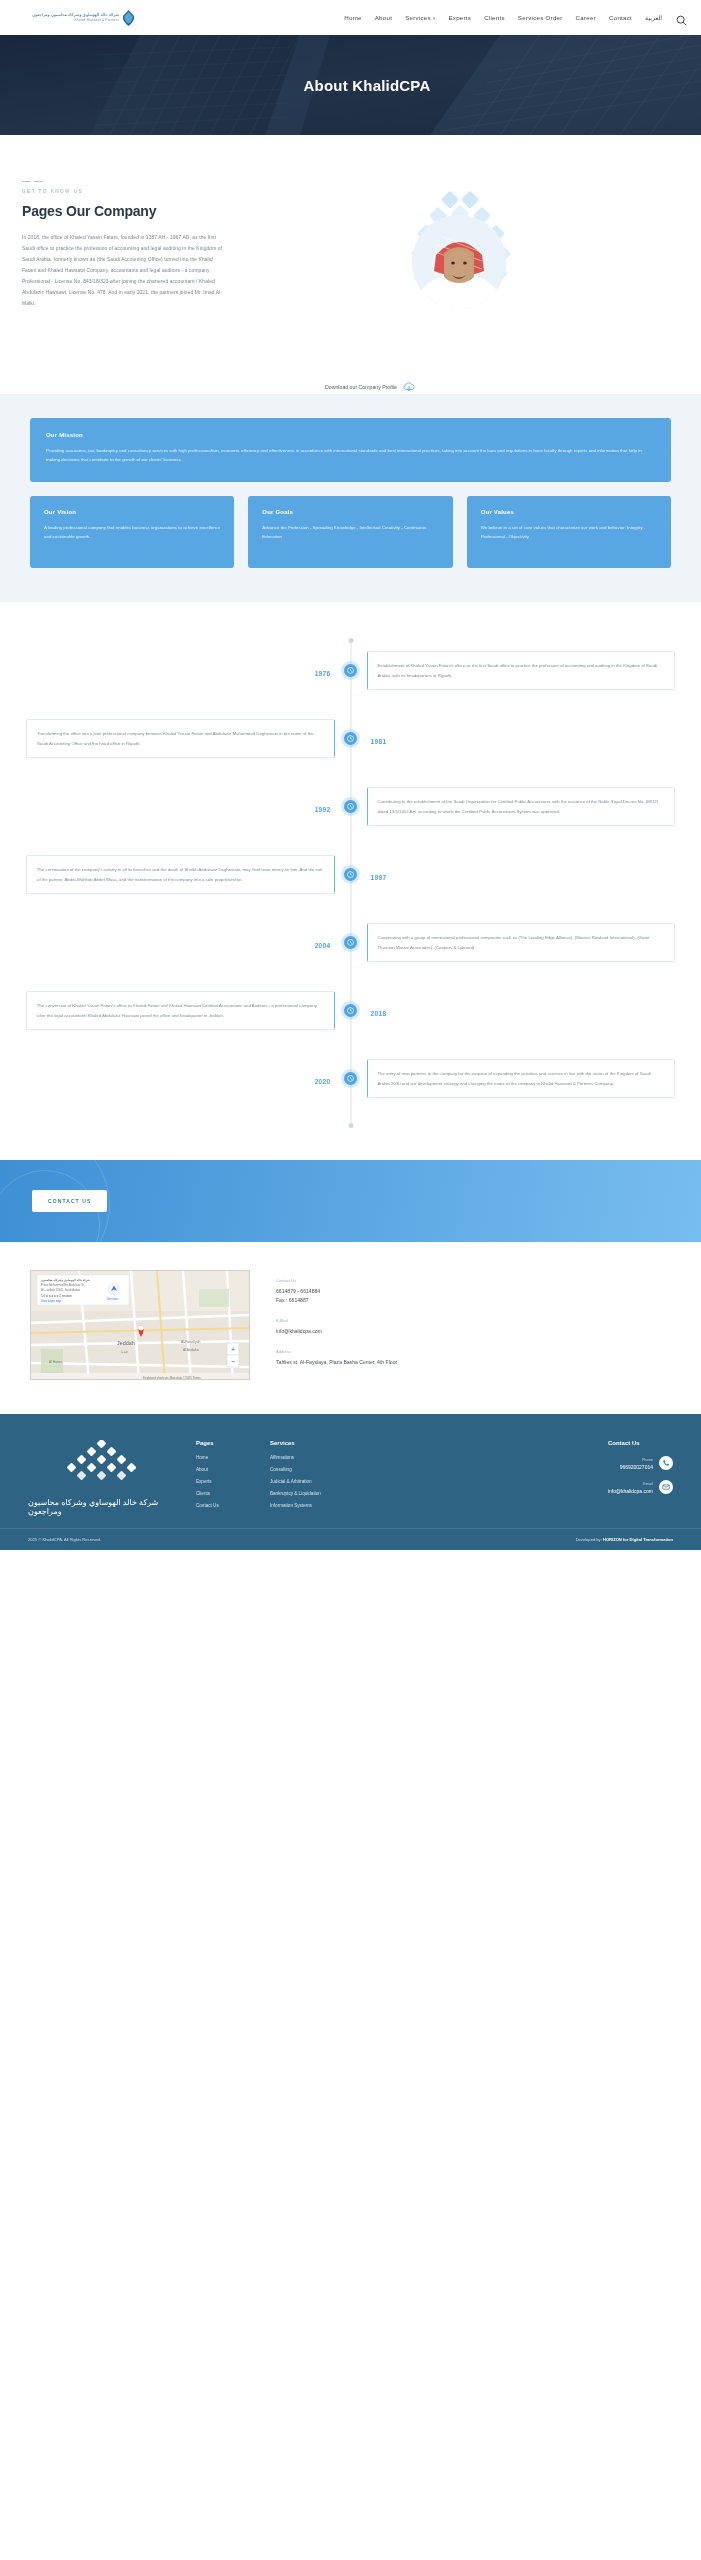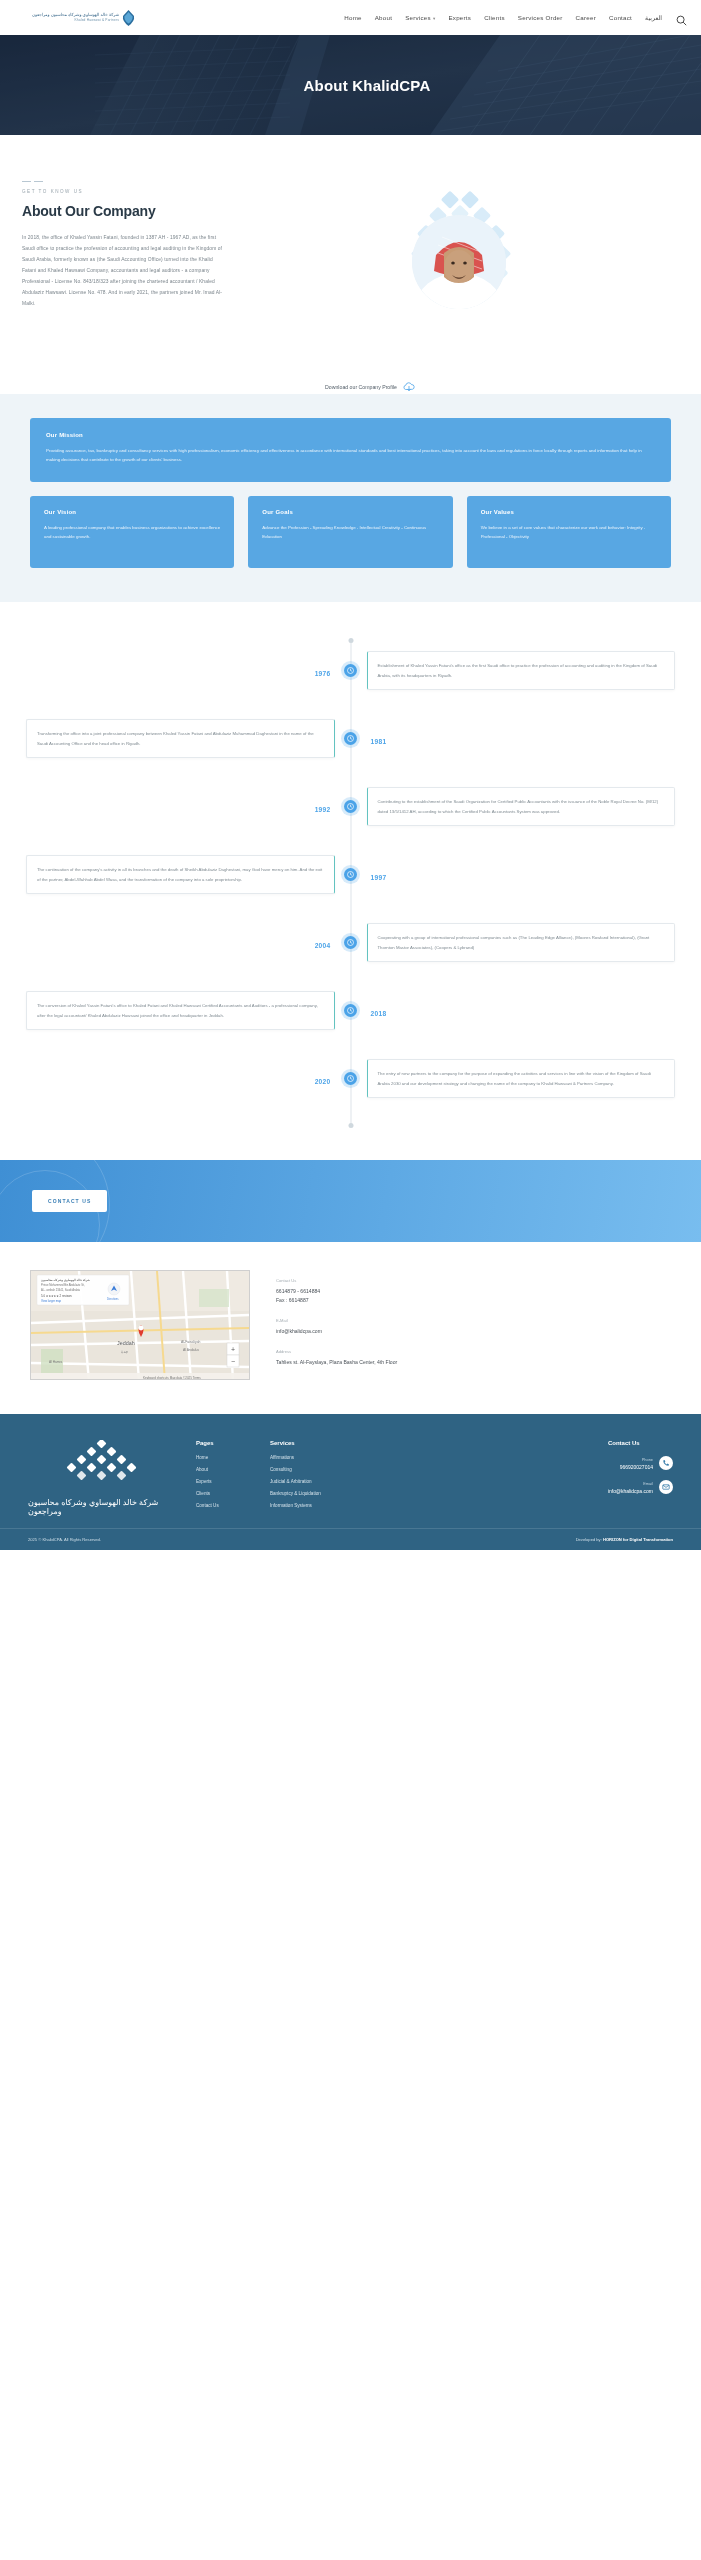--- a/index.html
+++ b/index.html
@@ -266,21 +266,21 @@
   <div class="hero-title">About KhalidCPA</div>
 </div>
 
 <div class="about">
   <div class="about-left">
     <div class="eyebrow-dashes">
         <span></span>
         <span></span>
       </div>
     <div class="eyebrow">GET TO KNOW US</div>
-    <h2>About Our Company</h2>
+    <h2>Pages Our Company</h2>
     <p>In 2018, the office of Khaled Yassin Fatani, founded in 1387 AH - 1967 AD, as the first Saudi office to practice the profession of accounting and legal auditing in the Kingdom of Saudi Arabia, formerly known as (the Saudi Accounting Office) turned into the Khalid Fatani and Khaled Hawsawi Company, accountants and legal auditors - a company Professional - License No. 843/18/323 after joining the chartered accountant / Khaled Abdulaziz Hawsawi. License No. 478. And in early 2021, the partners joined Mr. Imad Al-Malki.</p>
   </div>
   <div class="about-right">
     <div class="portrait-wrap">
       <svg class="portrait-pattern" viewBox="0 0 120 125">
         <g fill="#cfe7f7">
           <rect x="46" y="2" width="13" height="13" rx="2" transform="rotate(45 52 8)"></rect>
           <rect x="66" y="2" width="13" height="13" rx="2" transform="rotate(45 72 8)"></rect>
           <rect x="34" y="18" width="13" height="13" rx="2" transform="rotate(45 40 24)" opacity=".75"></rect>
           <rect x="56" y="16" width="13" height="13" rx="2" transform="rotate(45 62 22)" opacity=".6"></rect>

